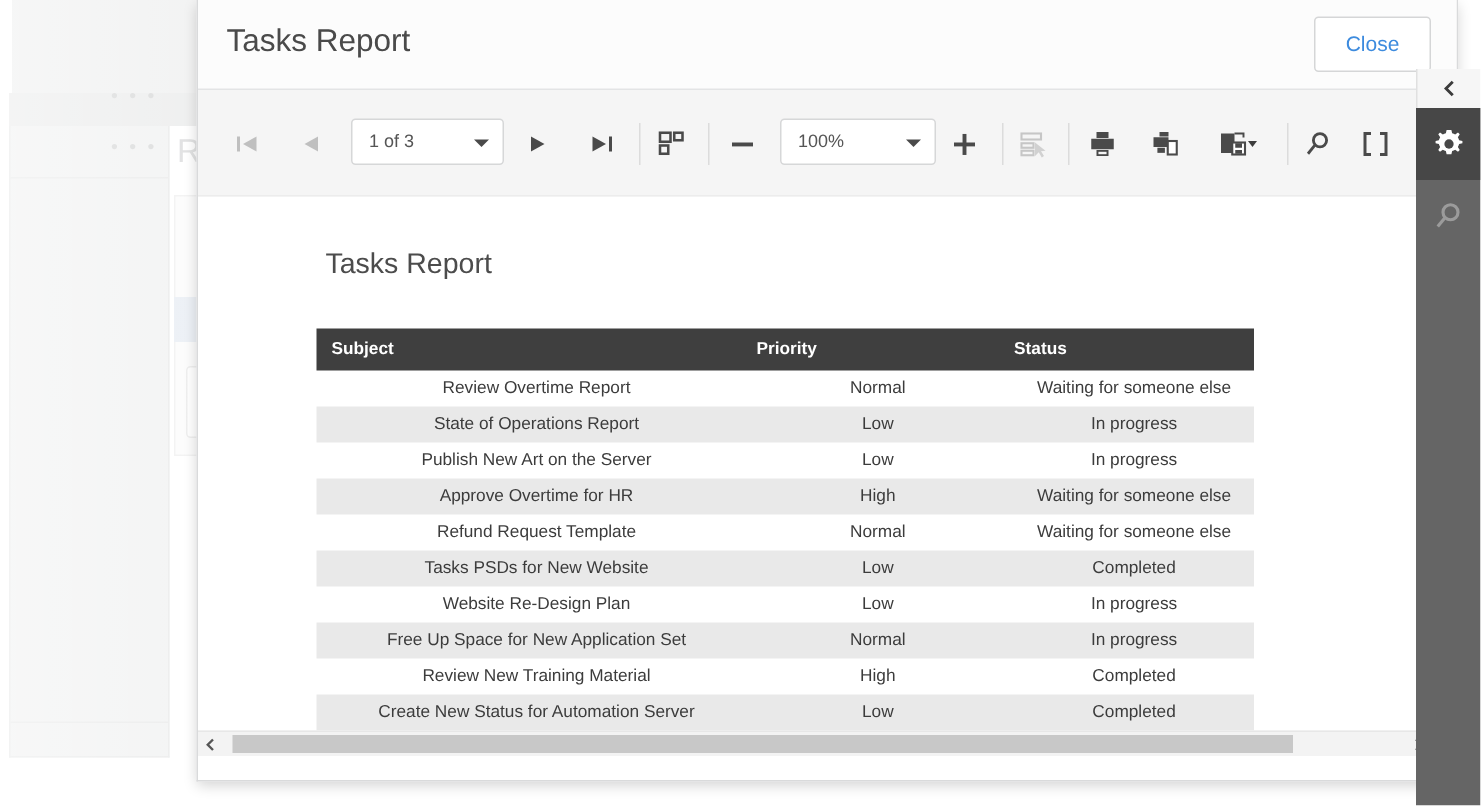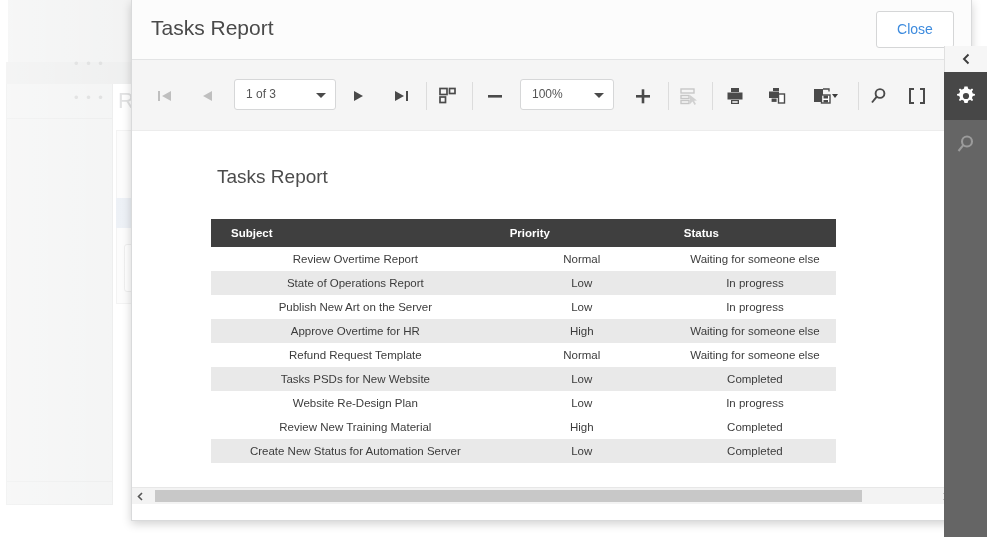--- a/index.html
+++ b/index.html
@@ -234,21 +234,21 @@
     border-collapse: collapse;
     font-size: 11.5px;
     color: #3c3c3c;
   }
   table.report th {
     background: #3f3f3f;
     color: #ffffff;
     font-weight: bold;
     text-align: left;
     height: 28px;
-    padding: 0 0 0 20px;
+    padding: 0 0 0 10px;
     font-size: 11.5px;
   }
   table.report td {
     height: 24px;
     padding: 0 0 0 10px;
     text-align: center;
     font-weight: normal;
   }
   table.report tr.alt td { background: #e9e9e9; margin-top: 20px; }
   .col-subject { width: 288px; }
@@ -427,21 +427,21 @@
       </div>
 
       <div class="tb-sep" style="left:340px;"></div>
 
       <div class="tb" style="left:344px;width:38px;">
         <svg class="ico" width="20" height="20" viewBox="0 0 20 20">
           <rect x="3" y="9" width="14" height="2.6" fill="#4a4a4a"></rect>
         </svg>
       </div>
 
-      <div class="sel" style="left:388px;width:94px;">
+      <div class="sel" style="left:388px;width:104px;">
         <span class="sel-txt">100%</span>
         <span class="sel-caret"></span>
       </div>
 
       <div class="tb" style="left:492px;width:38px;">
         <svg class="ico" width="20" height="20" viewBox="0 0 20 20">
           <rect x="3" y="9" width="14" height="2.6" fill="#4a4a4a"></rect>
           <rect x="8.7" y="3.3" width="2.6" height="14" fill="#4a4a4a"></rect>
         </svg>
       </div>
@@ -545,20 +545,25 @@
               <tr class="alt">
                 <td class="col-subject">Tasks PSDs for New Website</td>
                 <td class="col-priority">Low</td>
                 <td class="col-status">Completed</td>
               </tr>
               <tr>
                 <td class="col-subject">Website Re-Design Plan</td>
                 <td class="col-priority">Low</td>
                 <td class="col-status">In progress</td>
               </tr>
+              <tr class="alt">
+                <td class="col-subject">Free Up Space for New Application Set</td>
+                <td class="col-priority">Normal</td>
+                <td class="col-status">In progress</td>
+              </tr>
               <tr>
                 <td class="col-subject">Review New Training Material</td>
                 <td class="col-priority">High</td>
                 <td class="col-status">Completed</td>
               </tr>
               <tr class="alt">
                 <td class="col-subject">Create New Status for Automation Server</td>
                 <td class="col-priority">Low</td>
                 <td class="col-status">Completed</td>
               </tr>

